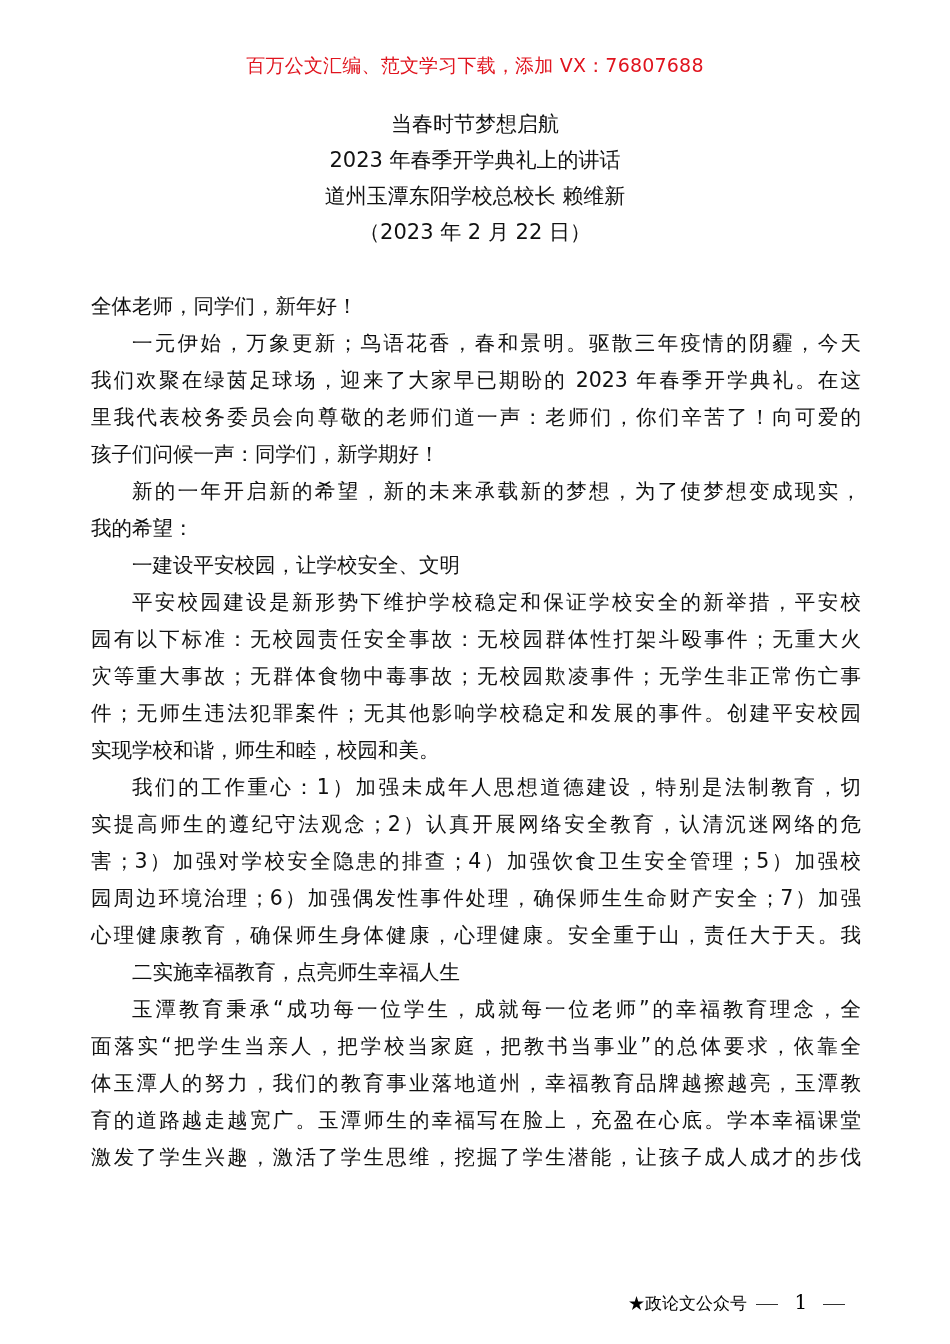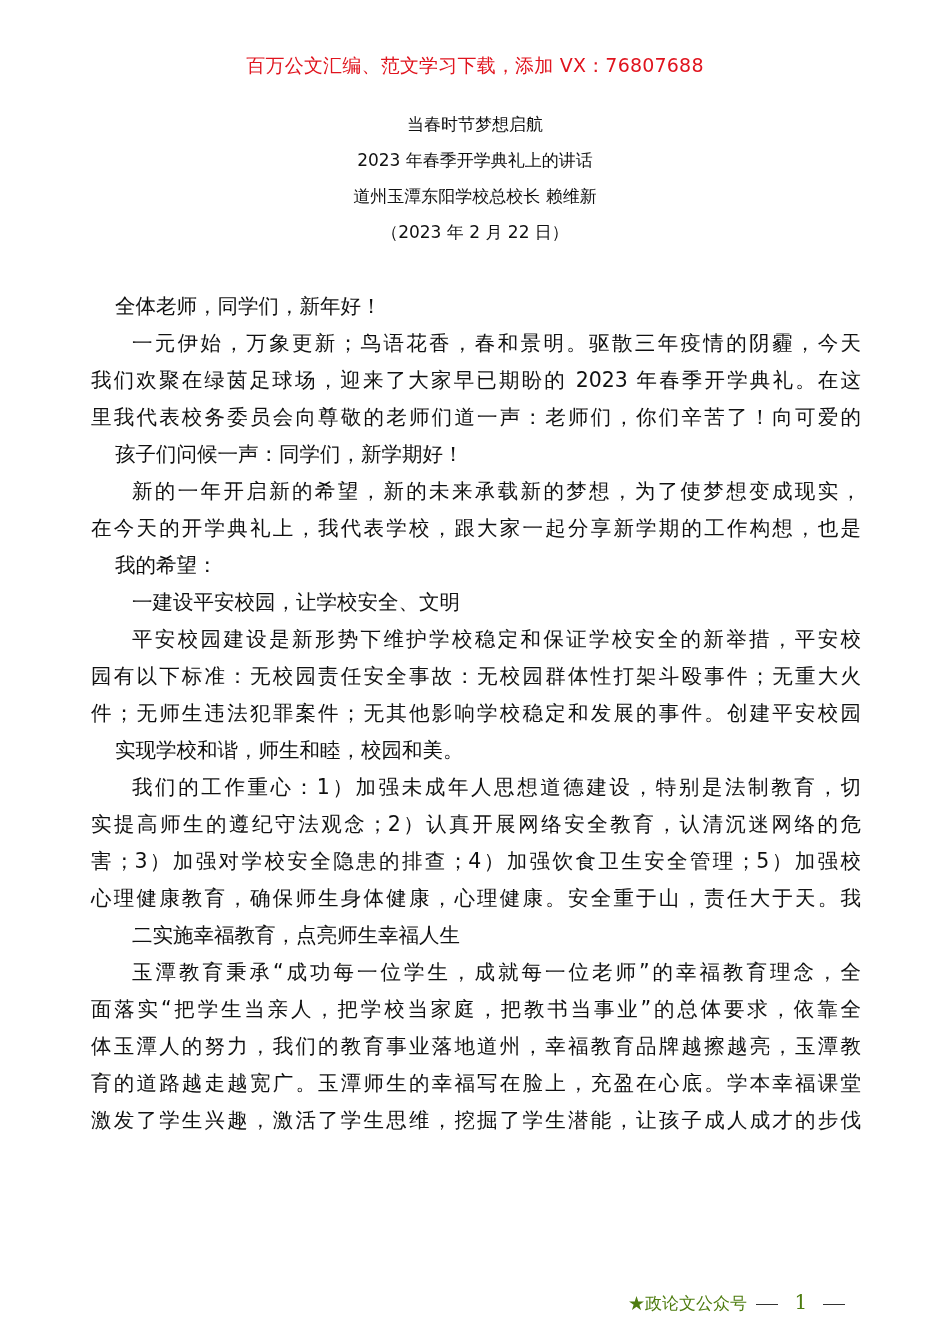--- a/index.html
+++ b/index.html
@@ -3,29 +3,29 @@
   <meta charset="utf-8">
   <style>
     html, body { margin: 0; padding: 0; background: #ffffff; }
     body { width: 950px; height: 1344px; position: relative; overflow: hidden; }
     .page { position: absolute; left: 0; top: 8px; width: 936px; height: 1344px; background: #fff; }
     .banner {
       position: absolute; left: 0; top: 45px; width: 950px; text-align: center;
       color: #e0141e; font-family: "DejaVu Sans", sans-serif; font-size: 19px; letter-spacing: 0.2px;
     }
     .titles { position: absolute; left: 0; top: 98px; width: 950px; text-align: center;
-      font-family: "DejaVu Sans", sans-serif; font-size: 17px; color: #111; }
+      font-family: "DejaVu Sans", sans-serif; font-size: 21px; color: #111; }
     .titles div { height: 36px; line-height: 36px; }
     .body { position: absolute; left: 91px; top: 280px; width: 770px;
       font-family: "DejaVu Sans", sans-serif; font-size: 20.5px; color: #111; }
     .line { height: 37px; line-height: 37px; white-space: nowrap; text-align: justify; text-align-last: justify; }
-    .line.last { text-align-last: left; margin-left: 24px; }
+    .line.last { text-align-last: left; }
     .line.indent { padding-left: 41px; }
     .line.heading { font-weight: normal; padding-left: 41px; text-align-last: left; }
-    .footer { position: absolute; top: 1282px; left: 628px; font-family: "DejaVu Serif", serif; color: #4d7c0f; font-size: 17px; white-space: nowrap; }
+    .footer { position: absolute; top: 1282px; left: 628px; font-family: "DejaVu Serif", serif; color: #000000; font-size: 17px; white-space: nowrap; }
     .footer .pn { font-size: 20px; margin: 0 12px; }
     .footer .dash { display: inline-block; width: 22px; border-top: 1px solid #333; vertical-align: middle; margin: 0 4px; }
   </style>
 </head>
 <body>
 
 <div class="page">
   <div class="banner">百万公文汇编、范文学习下载，添加 VX：76807688</div>
 
   <div class="titles">
@@ -35,30 +35,31 @@
     <div>（2023 年 2 月 22 日）</div>
   </div>
 
   <div class="body">
     <div class="line last">全体老师，同学们，新年好！</div>
     <div class="line indent">一元伊始，万象更新；鸟语花香，春和景明。驱散三年疫情的阴霾，今天</div>
     <div class="line">我们欢聚在绿茵足球场，迎来了大家早已期盼的 2023 年春季开学典礼。在这</div>
     <div class="line">里我代表校务委员会向尊敬的老师们道一声：老师们，你们辛苦了！向可爱的</div>
     <div class="line last">孩子们问候一声：同学们，新学期好！</div>
     <div class="line indent">新的一年开启新的希望，新的未来承载新的梦想，为了使梦想变成现实，</div>
-    <div class="line">在今天的开学典礼上，我代表学校，跟大家一起分享新学期的工作构想，也是</div>
     <div class="line last">我的希望：</div>
     <div class="line heading">一建设平安校园，让学校安全、文明</div>
     <div class="line indent">平安校园建设是新形势下维护学校稳定和保证学校安全的新举措，平安校</div>
     <div class="line">园有以下标准：无校园责任安全事故：无校园群体性打架斗殴事件；无重大火</div>
+    <div class="line">灾等重大事故；无群体食物中毒事故；无校园欺凌事件；无学生非正常伤亡事</div>
     <div class="line">件；无师生违法犯罪案件；无其他影响学校稳定和发展的事件。创建平安校园</div>
     <div class="line last">实现学校和谐，师生和睦，校园和美。</div>
     <div class="line indent">我们的工作重心：1）加强未成年人思想道德建设，特别是法制教育，切</div>
     <div class="line">实提高师生的遵纪守法观念；2）认真开展网络安全教育，认清沉迷网络的危</div>
     <div class="line">害；3）加强对学校安全隐患的排查；4）加强饮食卫生安全管理；5）加强校</div>
+    <div class="line">园周边环境治理；6）加强偶发性事件处理，确保师生生命财产安全；7）加强</div>
     <div class="line">心理健康教育，确保师生身体健康，心理健康。安全重于山，责任大于天。我</div>
     <div class="line heading">二实施幸福教育，点亮师生幸福人生</div>
     <div class="line indent">玉潭教育秉承“成功每一位学生，成就每一位老师”的幸福教育理念，全</div>
     <div class="line">面落实“把学生当亲人，把学校当家庭，把教书当事业”的总体要求，依靠全</div>
     <div class="line">体玉潭人的努力，我们的教育事业落地道州，幸福教育品牌越擦越亮，玉潭教</div>
     <div class="line">育的道路越走越宽广。玉潭师生的幸福写在脸上，充盈在心底。学本幸福课堂</div>
     <div class="line">激发了学生兴趣，激活了学生思维，挖掘了学生潜能，让孩子成人成才的步伐</div>
   </div>
 
   <div class="footer">

